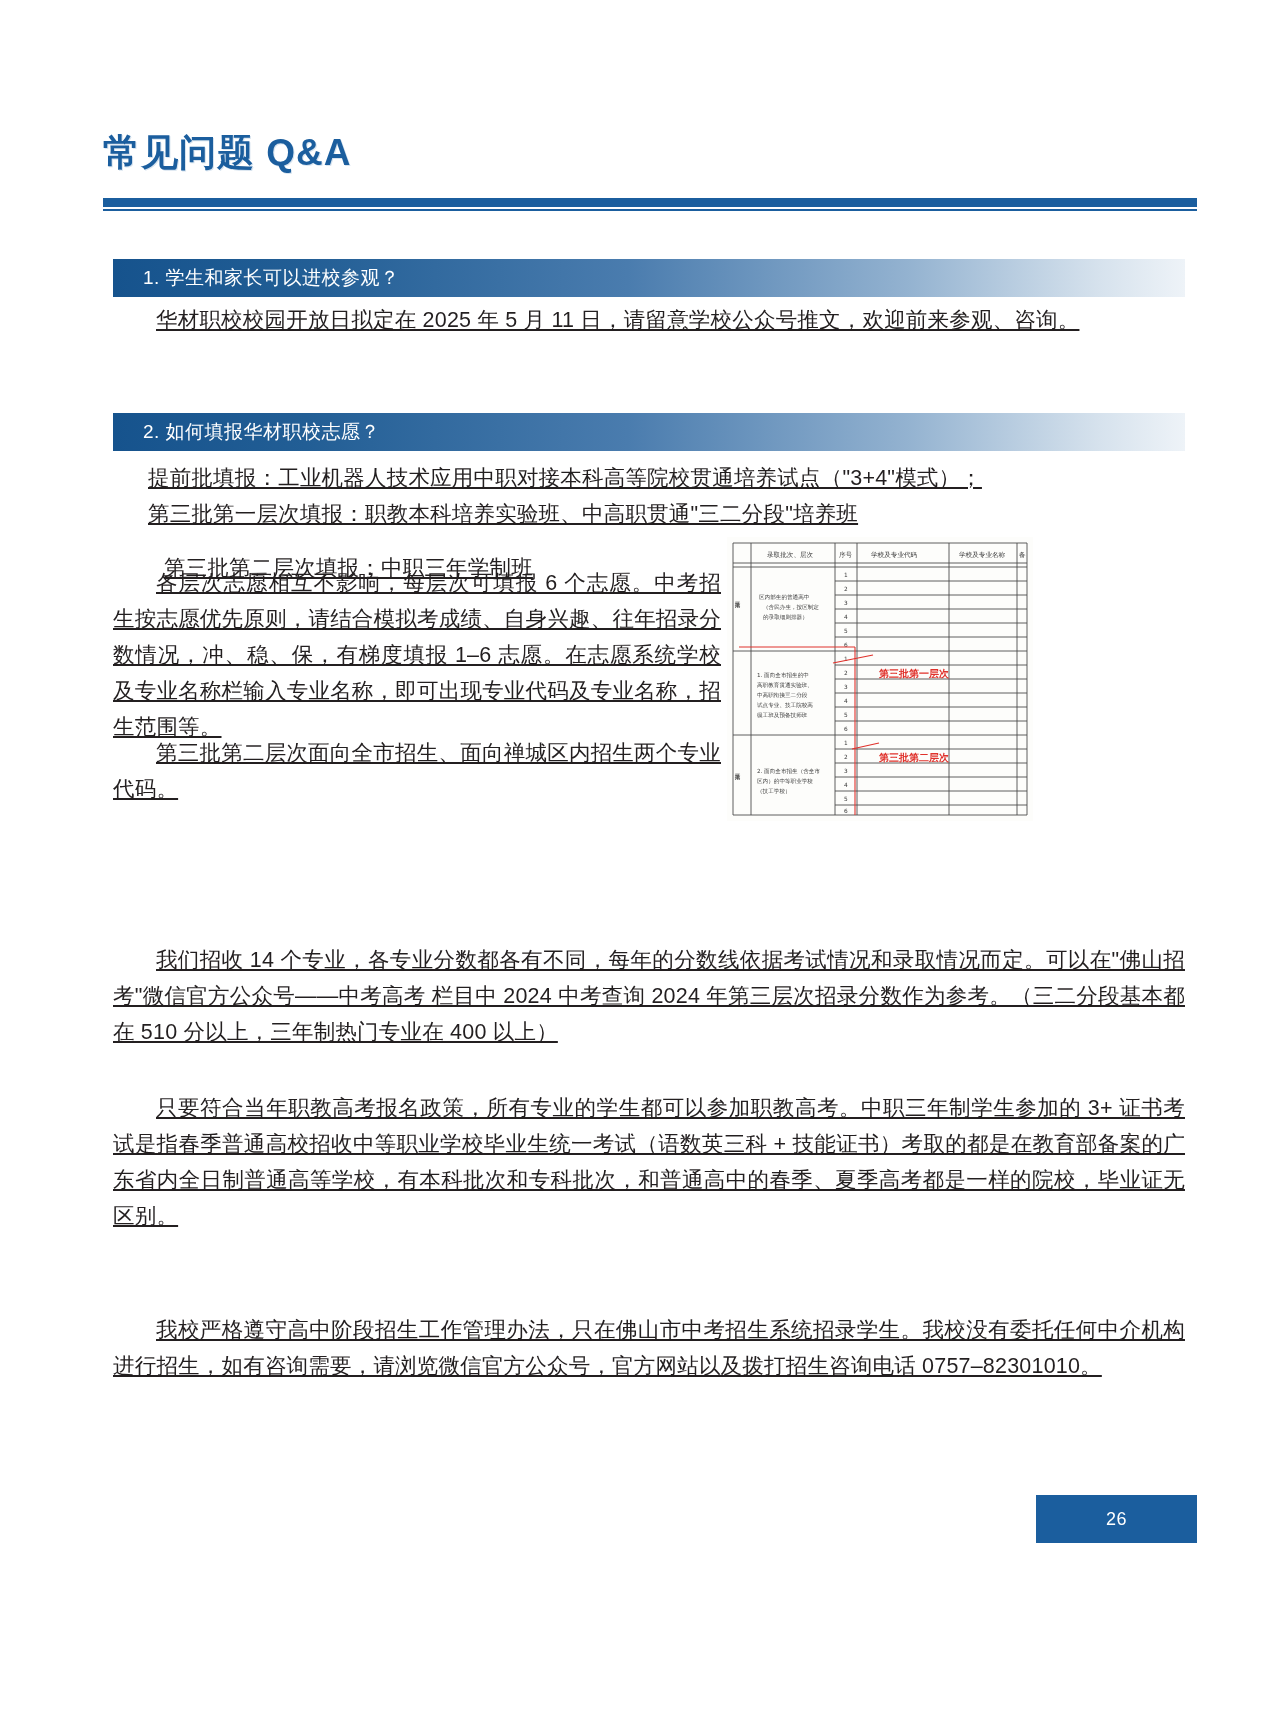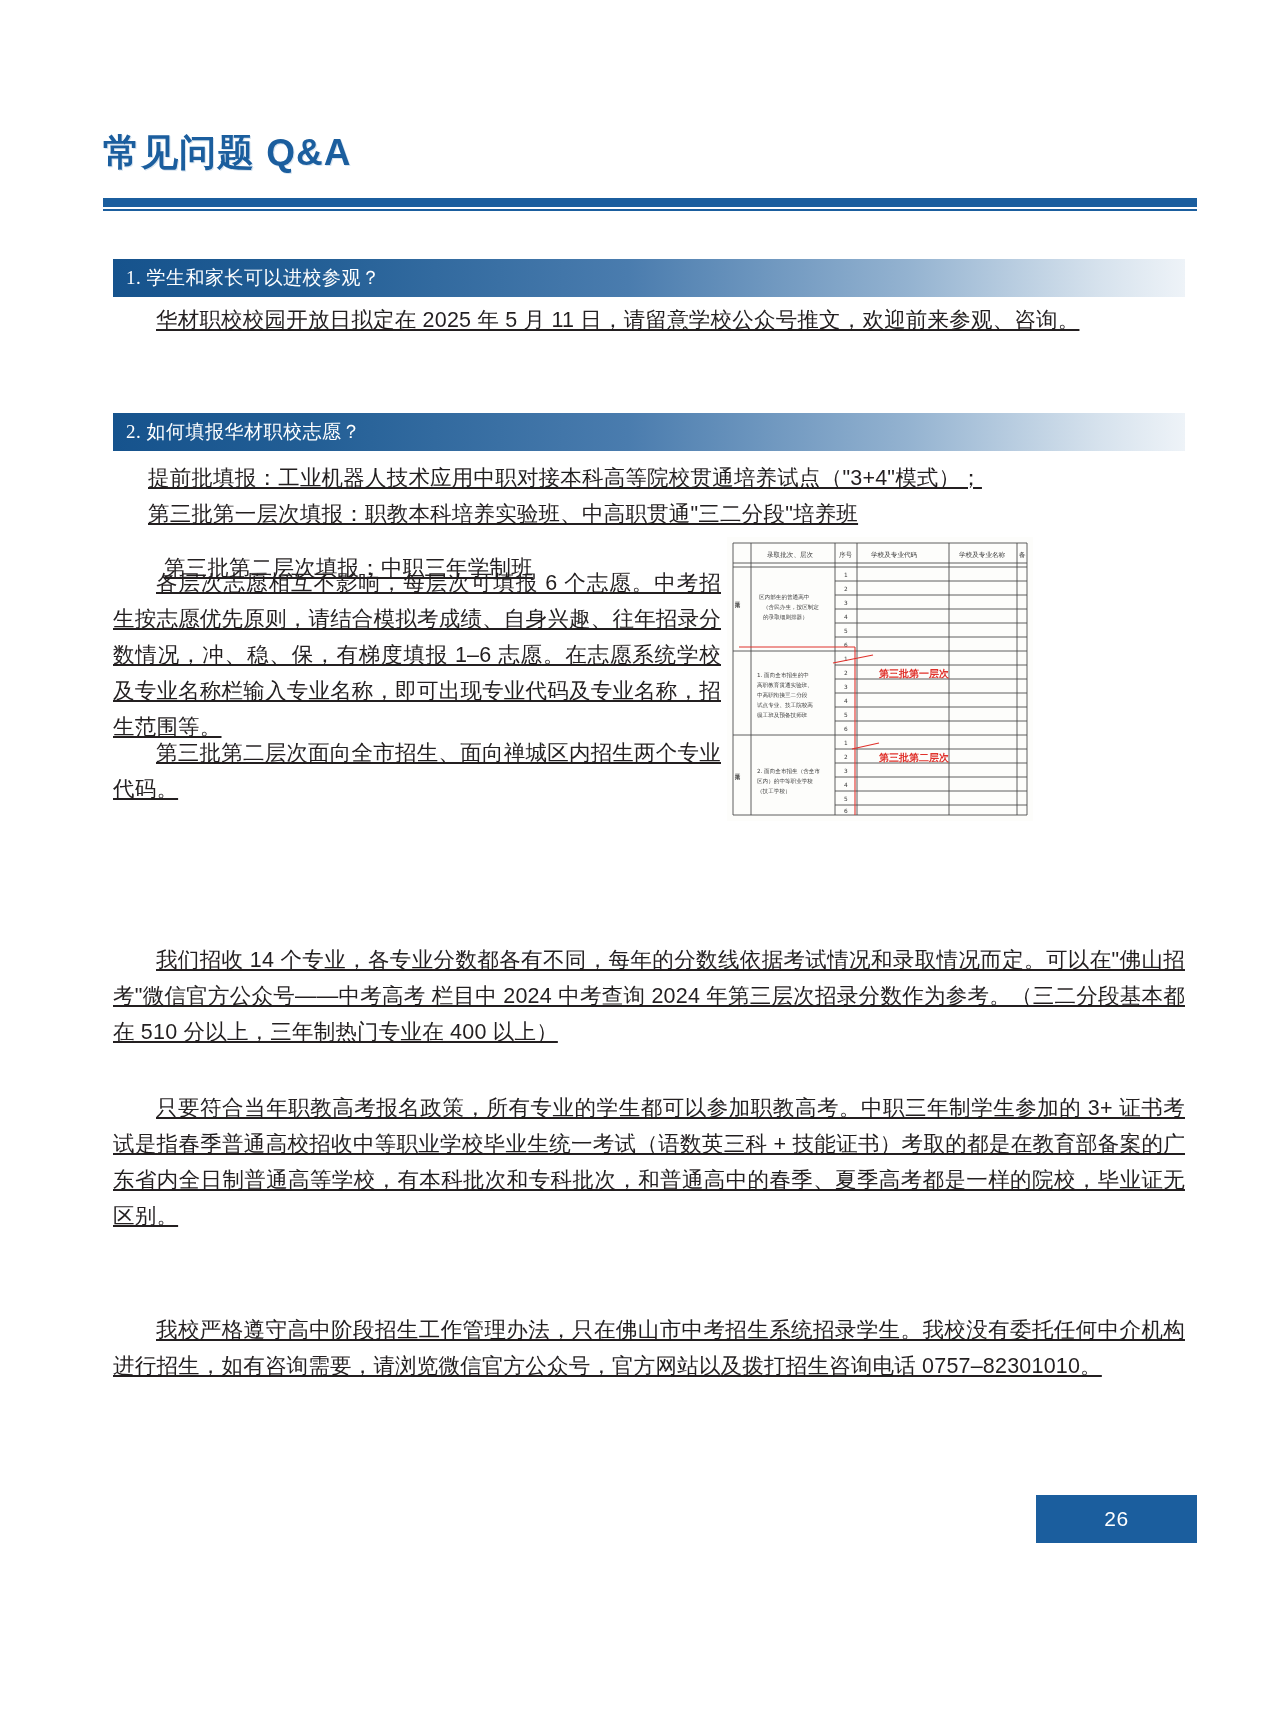--- a/index.html
+++ b/index.html
@@ -54,24 +54,23 @@
     left: 113px;
     width: 1072px;
     height: 38px;
     background: linear-gradient(to right, #16538d 0%, #225e95 18%, #4a7cae 48%, #93b2d0 74%, #d6e2ed 92%, #eef3f8 100%);
     display: flex;
     align-items: center;
   }
   .qbar-label {
     color: #ffffff;
     font-size: 19px;
-    padding-left: 13px;
+    padding-left: 30px;
     letter-spacing: 0.5px;
     white-space: nowrap;
-    font-family: Liberation Serif, serif;
   }
 
   
   .para {
     position: absolute;
     font-size: 21.5px;
     line-height: 36px;
     color: #231f20;
     text-align: justify;
     letter-spacing: 0.2px;
@@ -101,21 +100,21 @@
     top: 1495px;
     width: 161px;
     height: 48px;
     background: #1b5e9e;
     display: flex;
     align-items: center;
     justify-content: center;
   }
   .page-number {
     color: #ffffff;
-    font-size: 21px;
+    font-size: 18px;
     letter-spacing: 0.5px;
   }
 </style>
 </head>
 <body>
 
 <div class="page">
 
   <div class="page-title">常见问题 Q&amp;A</div>
   <div class="title-rule"></div>

